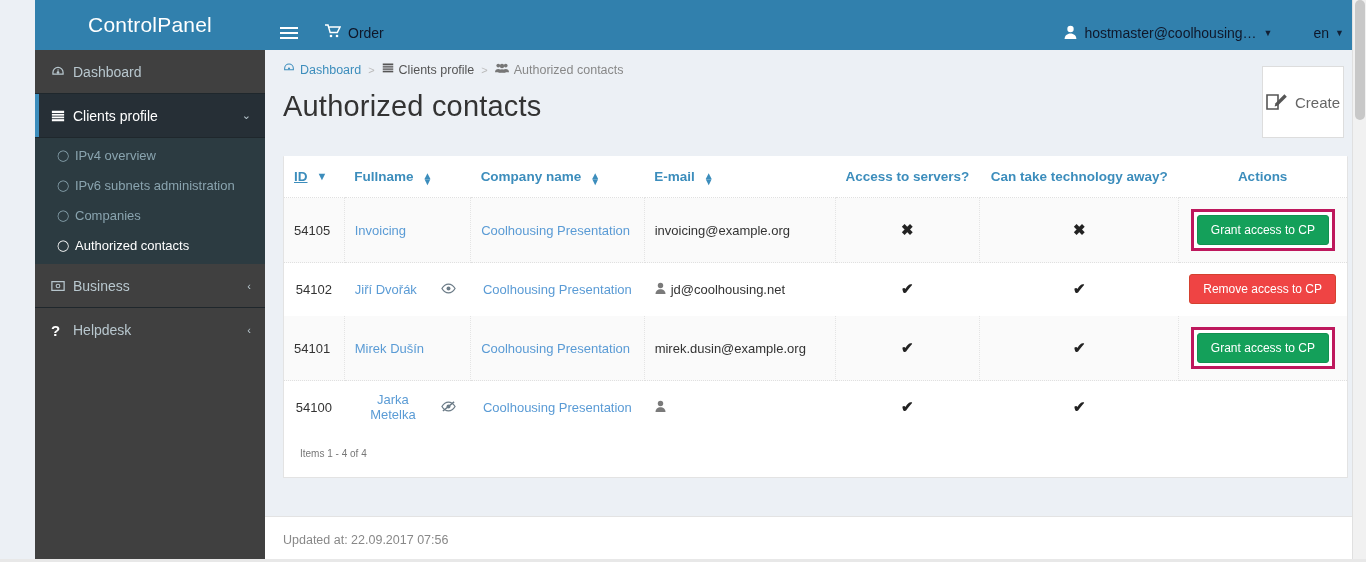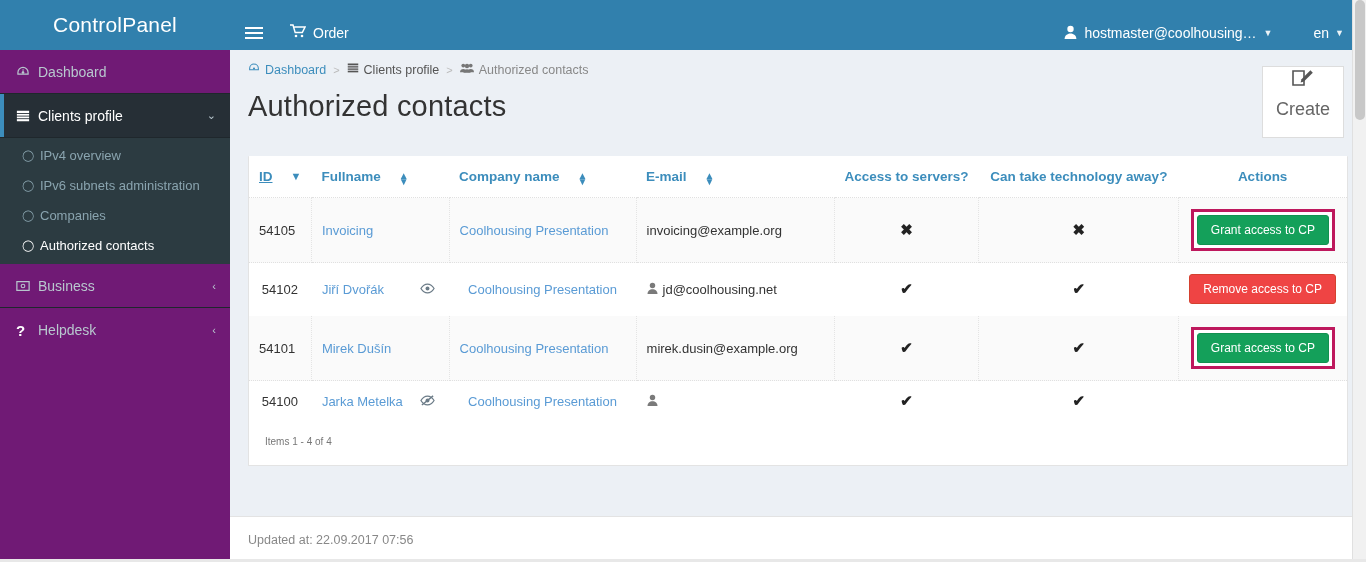--- a/index.html
+++ b/index.html
@@ -8,21 +8,21 @@
     width:1366px; height:562px;
     font-family:"Liberation Sans", sans-serif;
     font-size:13px;
     background:#ecf0f5;
     overflow:hidden;
     color:#333;
   }
   .app { position:relative; width:1366px; height:562px; display:flex; }
 
   
-  .sidebar { width:230px; flex:0 0 230px; background:#701a75; height:562px; display:flex; flex-direction:column; }
+  .sidebar { width:230px; flex:0 0 230px; background:#404040; height:562px; display:flex; flex-direction:column;margin-left:35px; }
   .brand {
     height:50px; background:#3180ad; color:#fff;
     display:flex; align-items:center; justify-content:center;
     font-size:21px; letter-spacing:.2px;
   }
   .side-item {
     position:relative; display:flex; align-items:center;
     height:44px; padding:0 14px 0 16px; color:#b8c7ce; font-size:14px;
     border-bottom:1px solid #1f272c;
   }
@@ -44,21 +44,21 @@
     width:18px; flex:0 0 18px; font-size:11px; color:#8aa4af;
     display:flex; align-items:center;
   }
   .sub-item.active { color:#fff; }
   .sub-item.active .dot { color:#fff; }
 
   
   .main { flex:1; display:flex; flex-direction:column; height:562px; min-width:0; }
   .topbar {
     height:50px; background:#3180ad; display:flex; align-items:center;
-    color:#ffffff; padding:16px 0 0 0;
+    color:#0f172a; padding:16px 0 0 0;
   }
   .hamburger { width:48px; display:flex; align-items:center; justify-content:center; font-size:17px; }
   .order-btn { display:flex; align-items:center; gap:7px; font-size:14px; padding:0 12px; height:50px; line-height:50px; }
   .topbar-spacer { flex:1; }
   .topbar-right { display:flex; align-items:center; gap:13px; padding-right:14px; }
   .user-menu { display:flex; align-items:center; gap:7px; font-size:14px; padding:0 14px; }
   .lang-menu { display:flex; align-items:center; gap:6px; font-size:14px; padding:0 8px 0 14px; }
   .caret-dn { font-size:9px; opacity:.9; }
 
   .content { flex:1; background:#ecf0f5; padding:0; overflow:hidden; position:relative; }
@@ -66,35 +66,35 @@
   .crumbwrap { padding:12px 22px 0 18px; display:flex; align-items:flex-start; }
   .crumbwrap .left { flex:1; min-width:0; }
   .breadcrumb { display:flex; align-items:center; gap:7px; font-size:12.5px; color:#777; }
   .breadcrumb a { color:#3c8dbc; text-decoration:none; display:flex; align-items:center; gap:5px; }
   .breadcrumb .sep { color:#bbb; font-size:11px; }
   .breadcrumb .cur { color:#888; display:flex; align-items:center; gap:5px; }
   .page-title { font-size:29px; font-weight:400; color:#333; margin:13px 0 0 0; letter-spacing:.2px; }
 
   .create-btn {
     width:82px; height:72px; background:#fff; border:1px solid #ddd;
-    display:flex; flex-direction:column; align-items:center; justify-content:flex-start;
-    gap:7px; color:#666; font-size:18px; margin-top:4px;
+    display:flex; flex-direction:row; align-items:center; justify-content:center;
+    gap:7px; color:#666; font-size:15px; margin-top:4px;
   }
 
   .card {
     background:#fff; border:1px solid #e3e3e3; border-top:none;
     margin:18px 18px 0 18px; border-radius:1px;
   }
   table.tbl { width:100%; border-collapse:collapse; font-size:13px; }
   table.tbl thead th {
     padding:13px 10px; font-size:13.5px; color:#3c8dbc; font-weight:bold;
     text-align:left; white-space:nowrap; vertical-align:middle;
   }
   table.tbl thead th.ctr { text-align:center; }
-  table.tbl thead th .hdr { display:inline-flex; align-items:center; gap:18px; }
+  table.tbl thead th .hdr { display:inline-flex; align-items:center; gap:9px; }
   table.tbl thead th .sorted { text-decoration:underline; }
   .sort-ico { color:#3c8dbc; font-size:10px; line-height:1; display:inline-flex; flex-direction:column; }
   .sort-ico.both span { display:block; height:6px; }
   .sort-ico.desc { font-size:11px; }
 
   table.tbl tbody td {
     padding:11px 10px; color:#333; vertical-align:middle;
     border:1px dotted #e4e4e4; border-left:none; border-right:1px dotted #e4e4e4;
   }
   table.tbl tbody td:last-child { border-right:none; }

